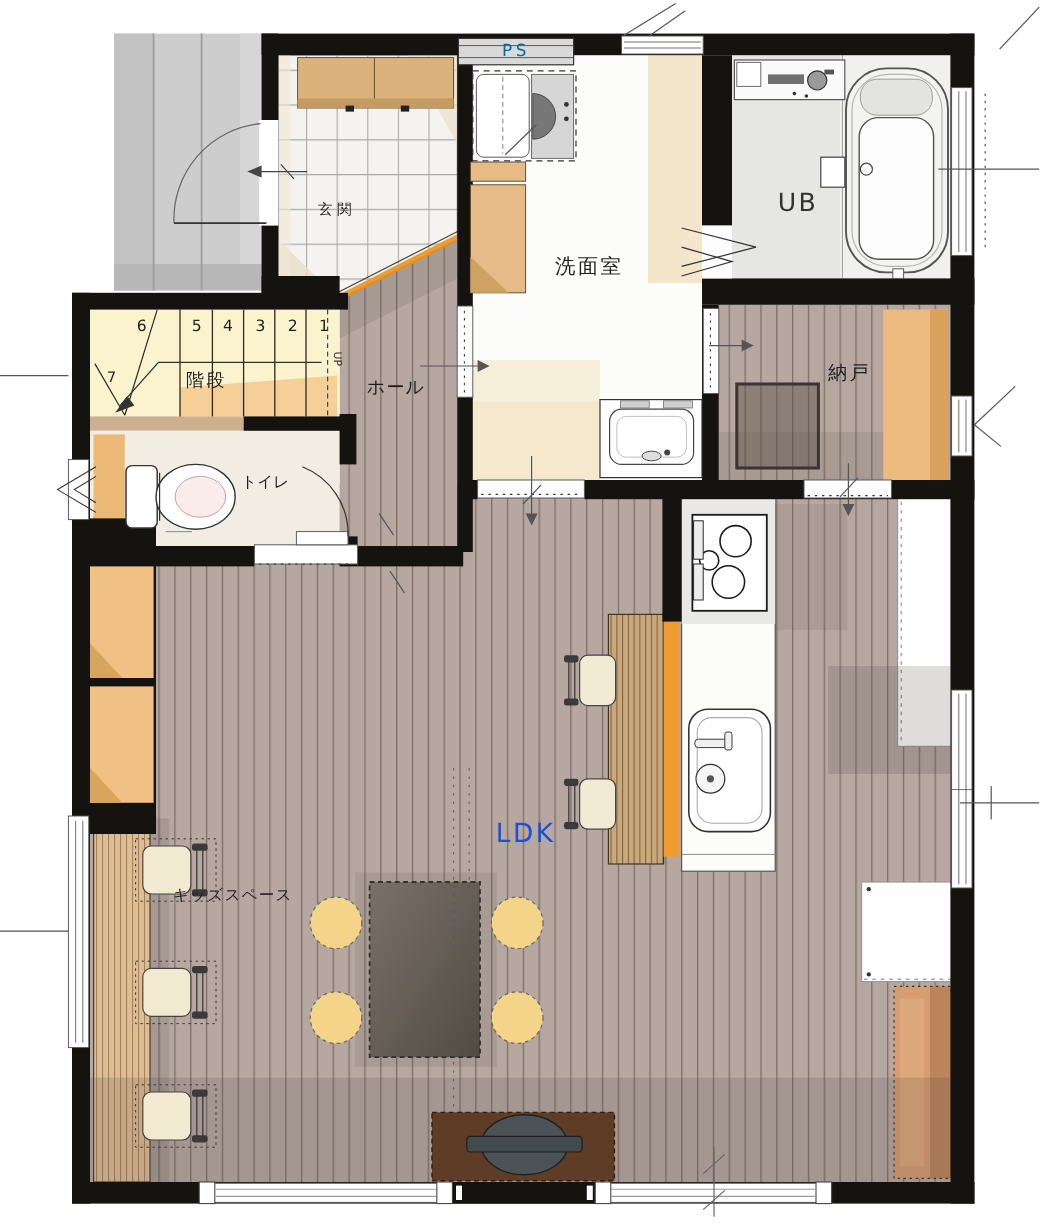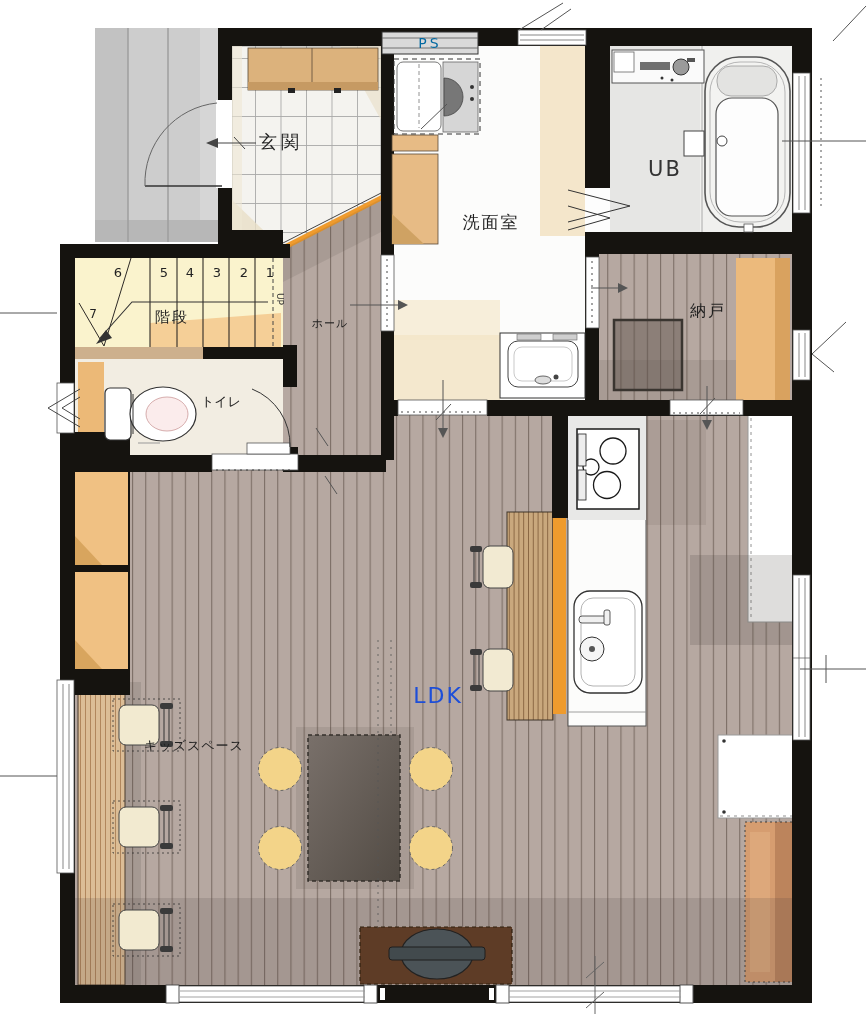--- a/index.html
+++ b/index.html
@@ -1,26 +1,26 @@
 <!DOCTYPE html>
 <html><head>
 <meta charset="utf-8">
 <style>
   html,body{margin:0;padding:0;background:#ffffff;}
   #plan{position:relative;width:867px;height:1024px;background:#ffffff;overflow:hidden;
         font-family:"DejaVu Sans",sans-serif;}
   #plan svg{position:absolute;left:0;top:0;z-index:1;}
   .lbl{position:absolute;z-index:3;color:#1f1f1f;white-space:nowrap;
        transform:translate(-50%,-50%);font-family:"DejaVu Sans",sans-serif;}
-  .lbl-genkan{font-size:18px;letter-spacing:4px;}
+  .lbl-genkan{font-size:12px;letter-spacing:4px;margin-top:33px;}
   .lbl-ps{font-size:14px;letter-spacing:3px;color:#0369a1;}
   .lbl-washroom{font-size:17px;letter-spacing:2px;}
   .lbl-ub{font-size:21px;letter-spacing:2px;color:#333;}
   .lbl-stairs{font-size:15px;letter-spacing:2px;}
-  .lbl-hall{font-size:11px;letter-spacing:1px;}
+  .lbl-hall{font-size:15px;letter-spacing:1px;}
   .lbl-nando{font-size:16px;letter-spacing:2px;}
   .lbl-toilet{font-size:13px;margin-left:44px;}
   .lbl-ldk{font-size:22px;letter-spacing:2px;color:#1d4ed8;}
   .lbl-kids{font-size:13px;letter-spacing:1px;}
   .lbl-up{font-size:9px;transform:translate(-50%,-50%) rotate(90deg);color:#333;}
   .stepnum{font-size:13px;color:#222;}
   .stepnum7{font-size:12px;color:#222;}
 </style>
 </head>
 <body>

